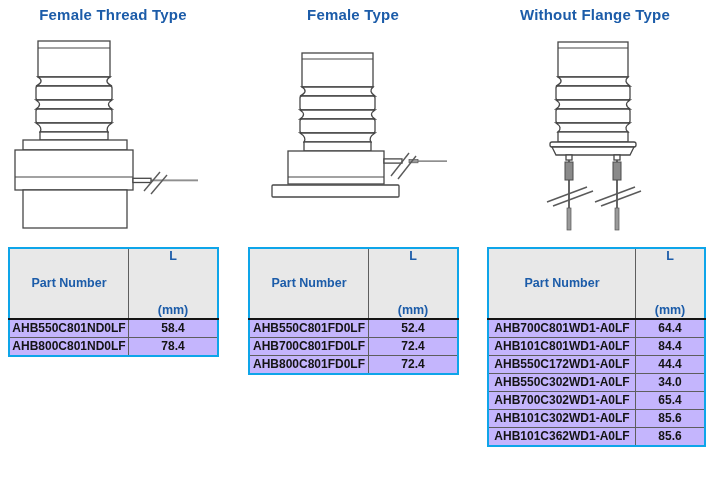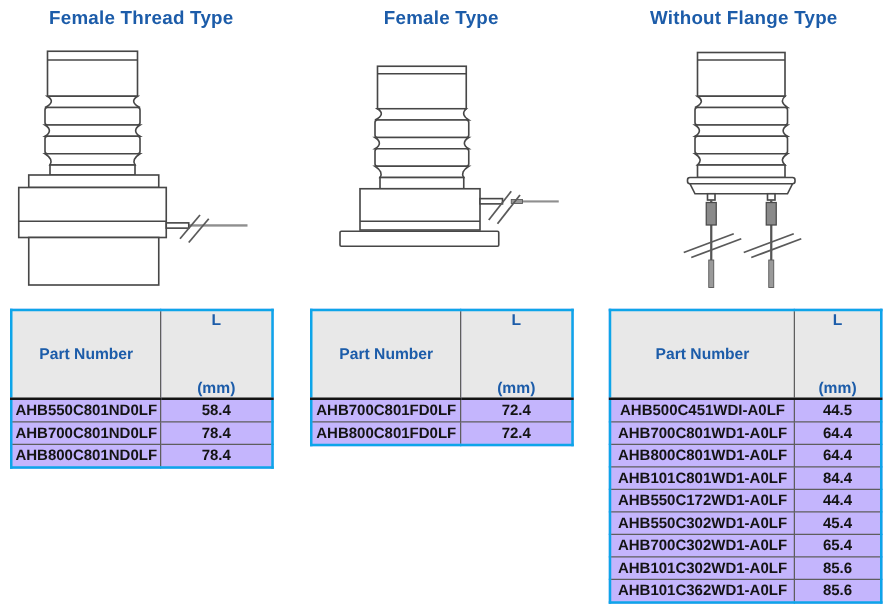--- a/index.html
+++ b/index.html
@@ -155,42 +155,42 @@
         <th class="col-l"><span>L</span><span class="unit">(mm)</span></th>
       </tr>
     </thead>
     <tbody>
 
         <tr>
           <td>AHB550C801ND0LF</td>
           <td>58.4</td>
         </tr>
 
-        <tr>
-          <td>AHB700C801ND0LF</td>
-          <td>78.4</td>
-        </tr>
 
         <tr>
           <td>AHB800C801ND0LF</td>
           <td>78.4</td>
         </tr>
 
       </tbody>
   </table>
 
   <table class="spec" id="table-1">
     <thead>
       <tr>
         <th class="col-part">Part Number</th>
         <th class="col-l"><span>L</span><span class="unit">(mm)</span></th>
       </tr>
     </thead>
     <tbody>
 
+        <tr>
+          <td>AHB550C801FD0LF</td>
+          <td>52.4</td>
+        </tr>
 
         <tr>
           <td>AHB700C801FD0LF</td>
           <td>72.4</td>
         </tr>
 
         <tr>
           <td>AHB800C801FD0LF</td>
           <td>72.4</td>
         </tr>
@@ -200,49 +200,41 @@
 
   <table class="spec" id="table-2">
     <thead>
       <tr>
         <th class="col-part">Part Number</th>
         <th class="col-l"><span>L</span><span class="unit">(mm)</span></th>
       </tr>
     </thead>
     <tbody>
 
-        <tr>
-          <td>AHB500C451WDI-A0LF</td>
-          <td>44.5</td>
-        </tr>
 
 
         <tr>
           <td>AHB700C801WD1-A0LF</td>
           <td>64.4</td>
         </tr>
 
-        <tr>
-          <td>AHB800C801WD1-A0LF</td>
-          <td>64.4</td>
-        </tr>
 
         <tr>
           <td>AHB101C801WD1-A0LF</td>
           <td>84.4</td>
         </tr>
 
         <tr>
           <td>AHB550C172WD1-A0LF</td>
           <td>44.4</td>
         </tr>
 
         <tr>
           <td>AHB550C302WD1-A0LF</td>
-          <td>45.4</td>
+          <td>34.0</td>
         </tr>
 
         <tr>
           <td>AHB700C302WD1-A0LF</td>
           <td>65.4</td>
         </tr>
 
         <tr>
           <td>AHB101C302WD1-A0LF</td>
           <td>85.6</td>

